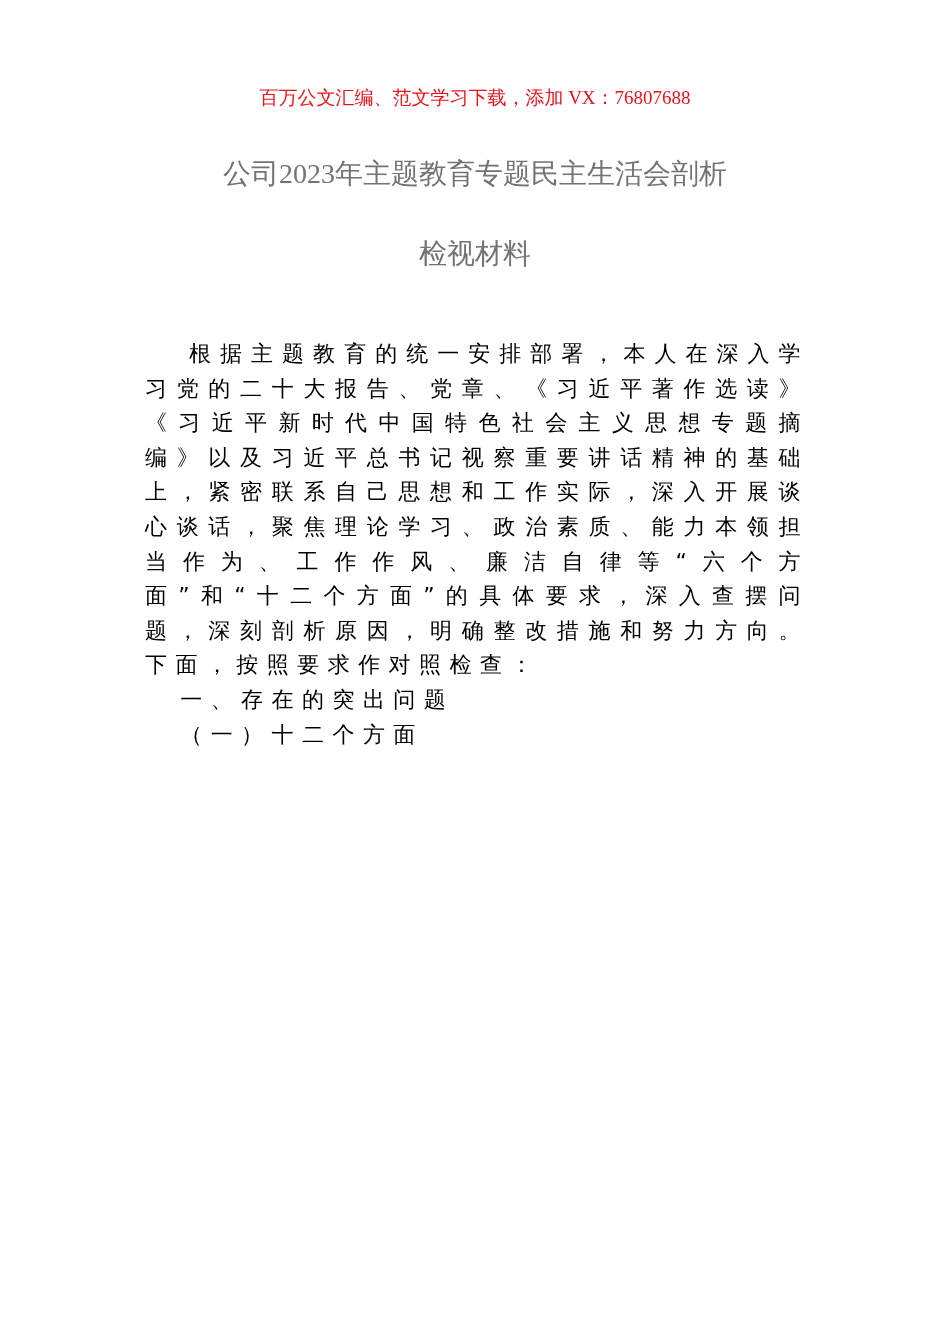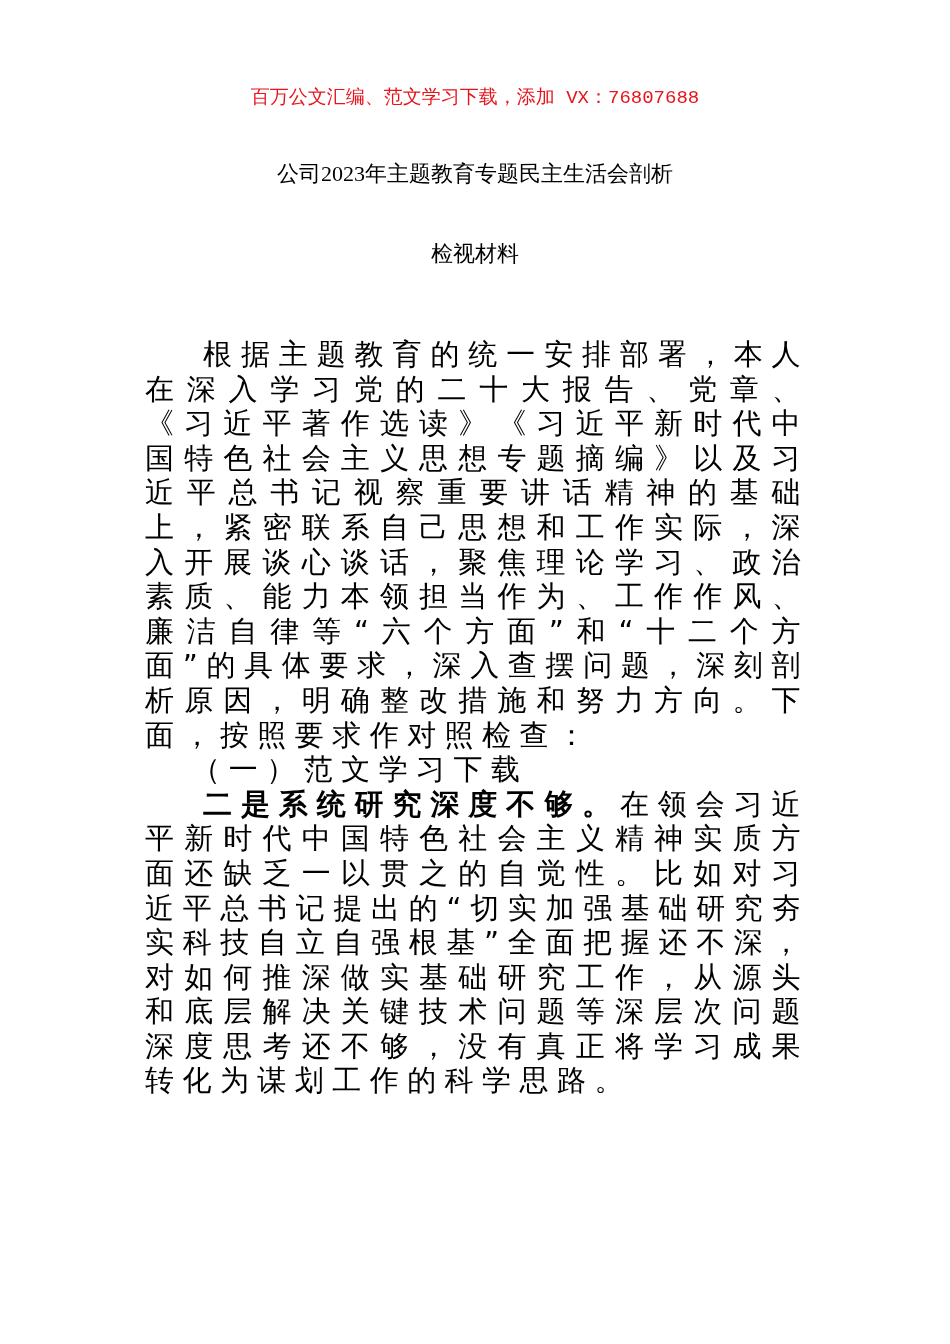--- a/index.html
+++ b/index.html
@@ -17,43 +17,43 @@
     }
     .watermark {
       position: absolute;
       top: 84px;
       left: 0;
       width: 950px;
       text-align: center;
       font-size: 19px;
       line-height: 28px;
       color: #e8141c;
-      font-family: Liberation Mono, monospace;
+      font-family: Liberation Serif, serif;
     }
     .title {
       position: absolute;
       left: 0;
       width: 950px;
       text-align: center;
-      font-size: 22px;
+      font-size: 28px;
       line-height: 44px;
-      color: #000000;
+      color: #737373;
       font-family: "DejaVu Sans", sans-serif;
     }
     .title .num {
       font-family: "Liberation Serif", "DejaVu Serif", serif;
     }
     .title-1 { top: 152px; }
     .title-2 { top: 232px; }
     .body-text {
       position: absolute;
       top: 337px;
       left: 145px;
       width: 664px;
-      font-size: 29px;
+      font-size: 22px;
       line-height: 34.6px;
       letter-spacing: 8.45px;
       text-align: justify;
     }
     .para {
       margin: 0;
       padding: 0;
     }
     .indent { text-indent: 2em; }
     .indent-small { text-indent: 1.6em; }
@@ -63,15 +63,15 @@
 </head>
 <body>
 
 <div class="watermark">百万公文汇编、范文学习下载，添加 VX：76807688</div>
 
 <div class="title title-1"><span>公司</span><span class="num">2023</span><span>年主题教育专题民主生活会剖析</span></div>
 <div class="title title-2">检视材料</div>
 
 <div class="body-text">
   <p class="para indent">根据主题教育的统一安排部署，本人在深入学习党的二十大报告、党章、《习近平著作选读》《习近平新时代中国特色社会主义思想专题摘编》以及习近平总书记视察重要讲话精神的基础上，紧密联系自己思想和工作实际，深入开展谈心谈话，聚焦理论学习、政治素质、能力本领担当作为、工作作风、廉洁自律等“六个方面”和“十二个方面”的具体要求，深入查摆问题，深刻剖析原因，明确整改措施和努力方向。下面，按照要求作对照检查：</p>
-  <p class="para indent-small">（一）范文学习下载</p>
-  <p class="para indent"><span class="bold">二是系统研究深度不够。</span><span>在领会习近平新时代中国特色社会主义精神实质方面还缺乏一以贯之的自觉性。比如对习近平总书记提出的“切实加强基础研究夯实科技自立自强根基”全面把握还不深，对如何推深做实基础研究工作，从源头和底层解决关键技术问题等深层次问题深度思考还不够，没有真正将学习成果转化为谋划工作的科学思路。</span></p>
+  <p class="para indent-small">一、存在的突出问题</p>
+  <p class="para indent-small">（一）十二个方面</p>
 </div>
 
 </body></html>

